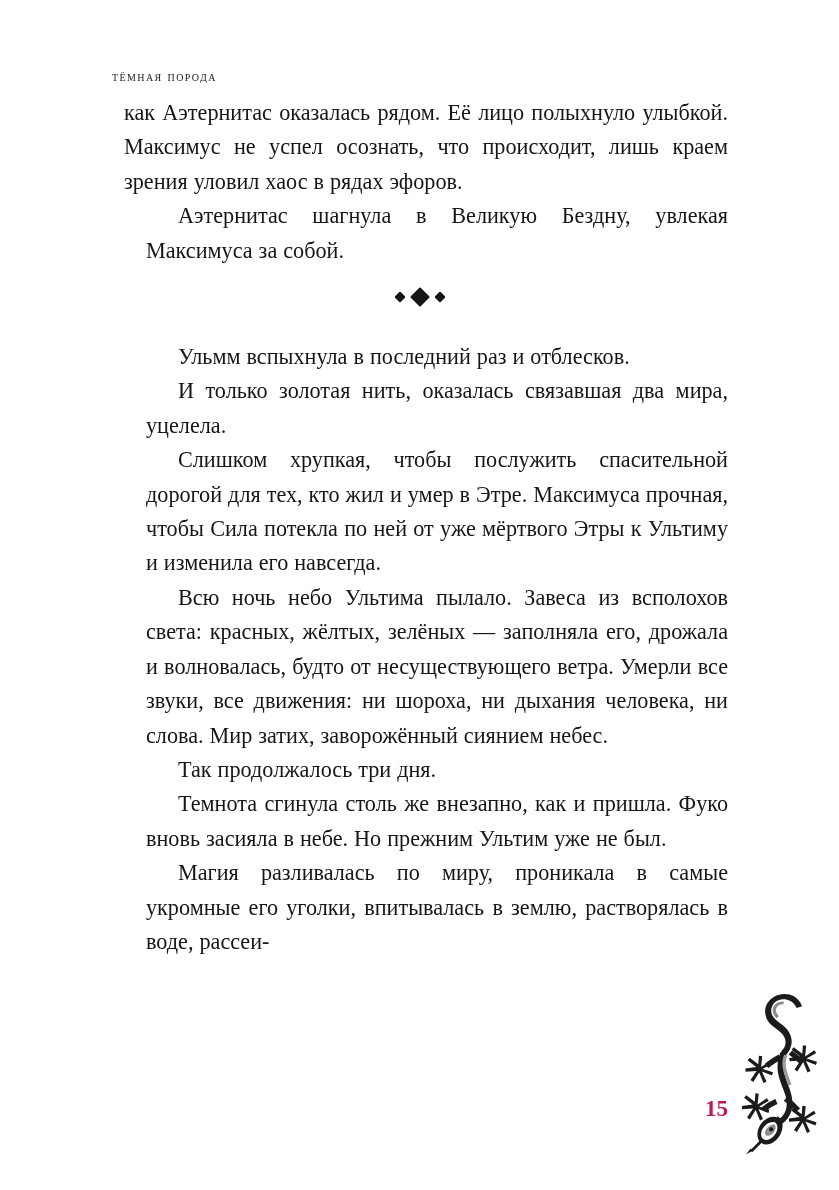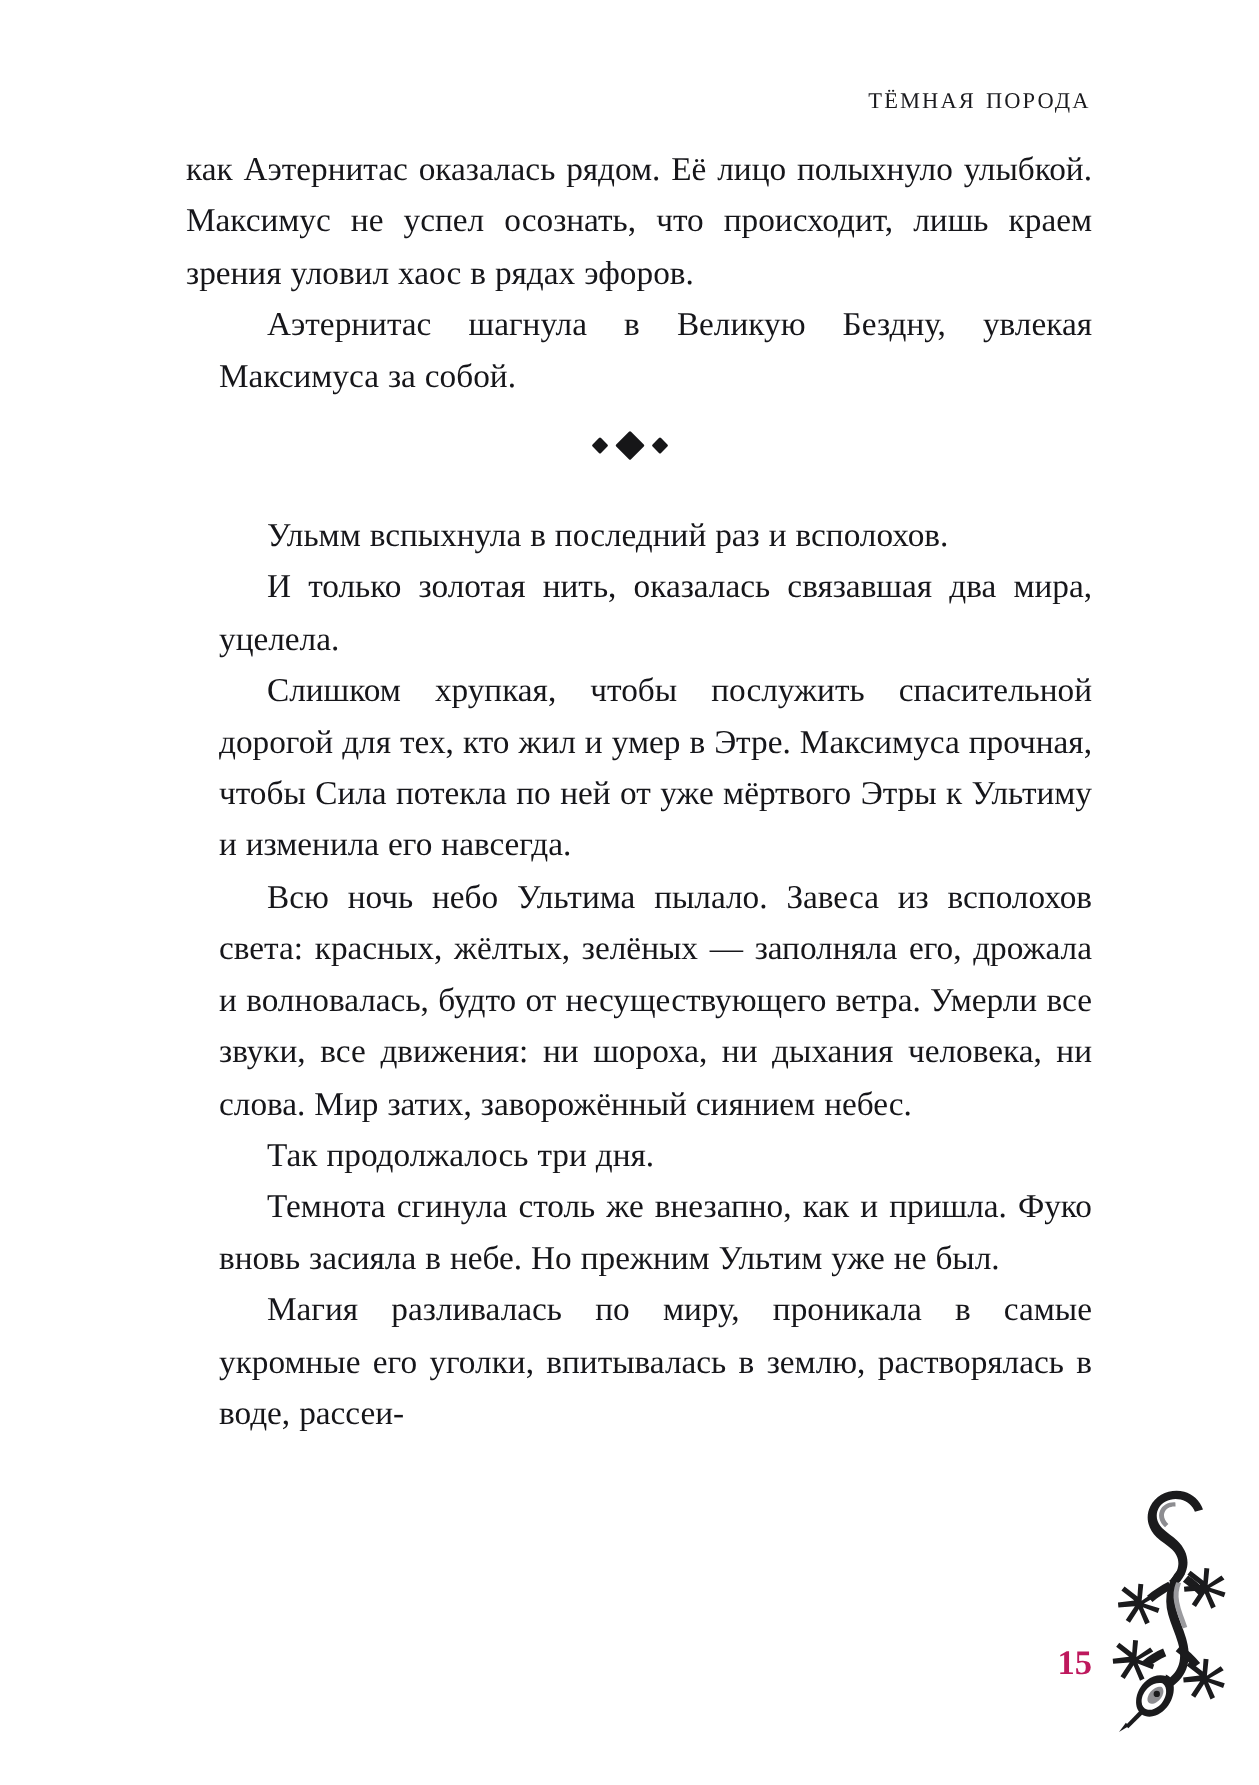--- a/index.html
+++ b/index.html
@@ -18,26 +18,26 @@
     width: 839px;
     height: 1190px;
     background: #ffffff;
     overflow: hidden;
     box-sizing: border-box;
   }
 
   
   .running-head {
     position: absolute;
-    top: 52px;
+    top: 64px;
     left: 112px;
     width: 615px;
-    text-align: right;
+    text-align: left;
     font-family: "Liberation Serif", "DejaVu Serif", serif;
-    font-size: 21px;
+    font-size: 14px;
     line-height: 26px;
     letter-spacing: 1.4px;
     color: #1a1a1e;
     font-variant: small-caps;
     text-transform: lowercase;
     white-space: nowrap;
   }
   
   .running-head .rh-text::first-letter { font-size: 1em; }
 
@@ -115,21 +115,21 @@
   </div>
 
   <div class="textblock">
 
     <p class="para no-indent">как Аэтернитас оказалась рядом. Её лицо полыхнуло улыбкой. Максимус не успел осознать, что происходит, лишь краем зрения уловил хаос в рядах эфоров.</p>
 
     <p class="para last-line-left">Аэтернитас шагнула в Великую Бездну, увлекая Максимуса за собой.</p>
 
     <div style="height:72px"></div>
 
-    <p class="para last-line-left">Ульмм вспыхнула в последний раз и всполохов.</p>
+    <p class="para last-line-left">Ульмм вспыхнула в последний раз и отблесков.</p>
 
 
     <p class="para last-line-left">И только золотая нить, оказалась связавшая два мира, уцелела.</p>
 
     <p class="para last-line-left">Слишком хрупкая, чтобы послужить спасительной дорогой для тех, кто жил и умер в Этре. Максимуса прочная, чтобы Сила потекла по ней от уже мёртвого Этры к Ультиму и изменила его навсегда.</p>
 
     <p class="para last-line-left">Всю ночь небо Ультима пылало. Завеса из всполохов света: красных, жёлтых, зелёных — заполняла его, дрожала и волновалась, будто от несуществующего ветра. Умерли все звуки, все движения: ни шороха, ни дыхания человека, ни слова. Мир затих, заворожённый сиянием небес.</p>
 
 
 

